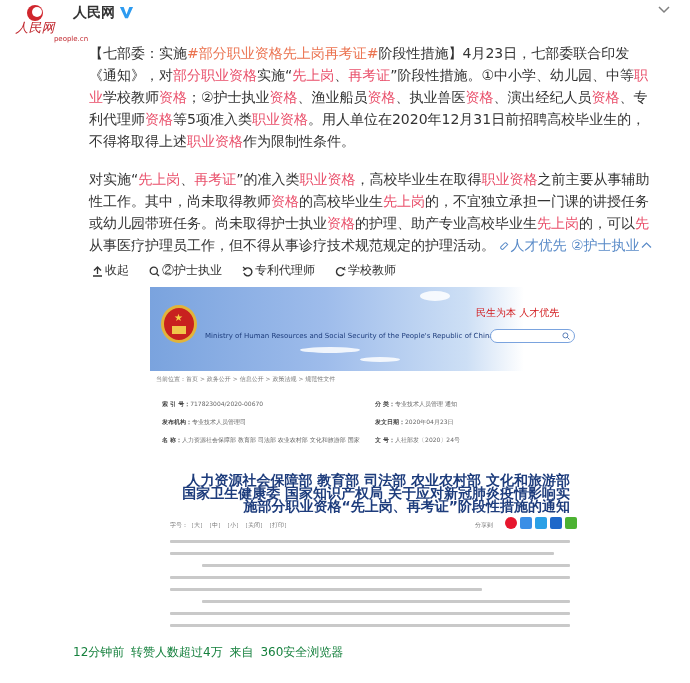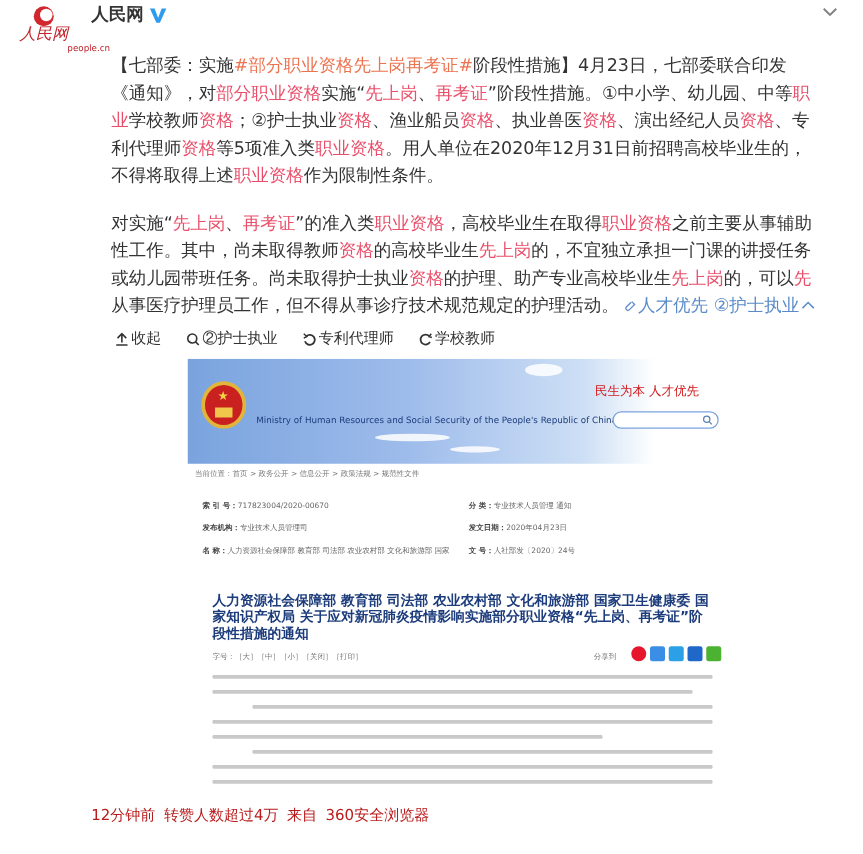--- a/index.html
+++ b/index.html
@@ -35,29 +35,29 @@
   .emblem .gate { position: absolute; left: 8px; top: 18px; width: 14px; height: 8px; background: #f0c74a; }
   .ministry-cn { position: absolute; left: 55px; top: 24px; font-size: 16px; font-weight: bold; color: #1d3c7c; letter-spacing: 0.5px; white-space: nowrap; }
   .ministry-en { position: absolute; left: 55px; top: 45px; font-size: 7px; color: #1d3c7c; white-space: nowrap; }
   .slogan { position: absolute; left: 326px; top: 19px; font-size: 10px; color: #d2191c; font-family: "DejaVu Serif", serif; white-space: nowrap; }
   .search-box { position: absolute; left: 340px; top: 42px; width: 85px; height: 14px; border: 1px solid #7aa3de; border-radius: 7px; background: #fff; }
   .search-box svg { position: absolute; right: 4px; top: 2px; width: 8px; height: 8px; }
 
   .breadcrumb { position: absolute; left: 6px; top: 88px; font-size: 6px; color: #777; white-space: nowrap; }
   .meta { position: absolute; font-size: 6px; color: #666; white-space: nowrap; }
   .meta b { color: #444; }
-  .doc-title { position: absolute; left: 20px; top: 187px; width: 400px; text-align: left; font-size: 11px; font-weight: bold; color: #1d3c7c; line-height: 13px; }
+  .doc-title { position: absolute; left: 20px; top: 187px; width: 400px; text-align: right; font-size: 14px; font-weight: bold; color: #1d3c7c; line-height: 13px; }
   .font-size { position: absolute; left: 20px; top: 234px; font-size: 6px; color: #777; }
   .share-label { position: absolute; left: 325px; top: 234px; font-size: 6px; color: #777; }
   .share-icons { position: absolute; left: 355px; top: 230px; display: flex; gap: 3px; }
   .share-icons span { display: inline-block; width: 12px; height: 12px; border-radius: 2px; }
   .body-lines { position: absolute; left: 20px; top: 253px; width: 400px; }
   .body-lines div { height: 3px; background: #c9c9c9; margin-bottom: 9px; border-radius: 1px; }
 
-  .footer { position: absolute; left: 73px; top: 644px; font-size: 12px; color: #b91c1c; line-height: 16px; white-space: nowrap; }
+  .footer { position: absolute; left: 73px; top: 644px; font-size: 12px; color: #15803d; line-height: 16px; white-space: nowrap; }
   .footer span { margin-right: 3px; }
 </style>
 </head>
 <body>
 
 <div class="avatar">
   <div class="swirl"></div>
   <div class="cal">人民网</div>
   <div class="dom">people.cn</div>
 </div>

